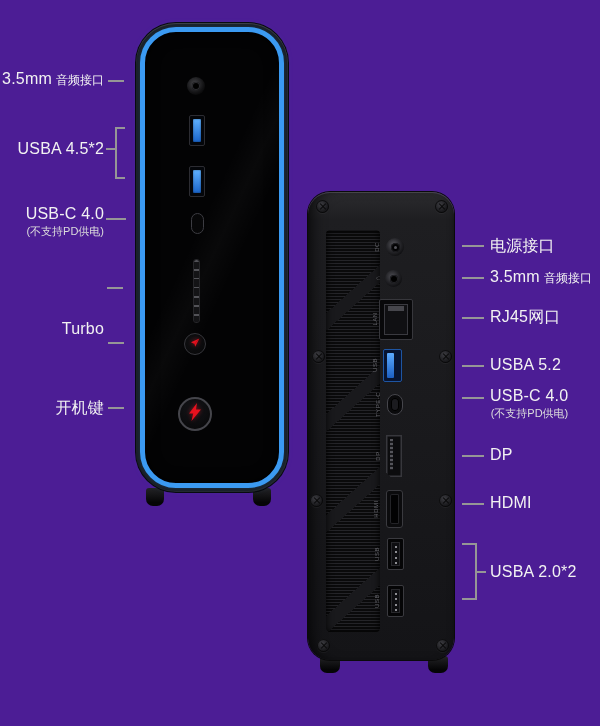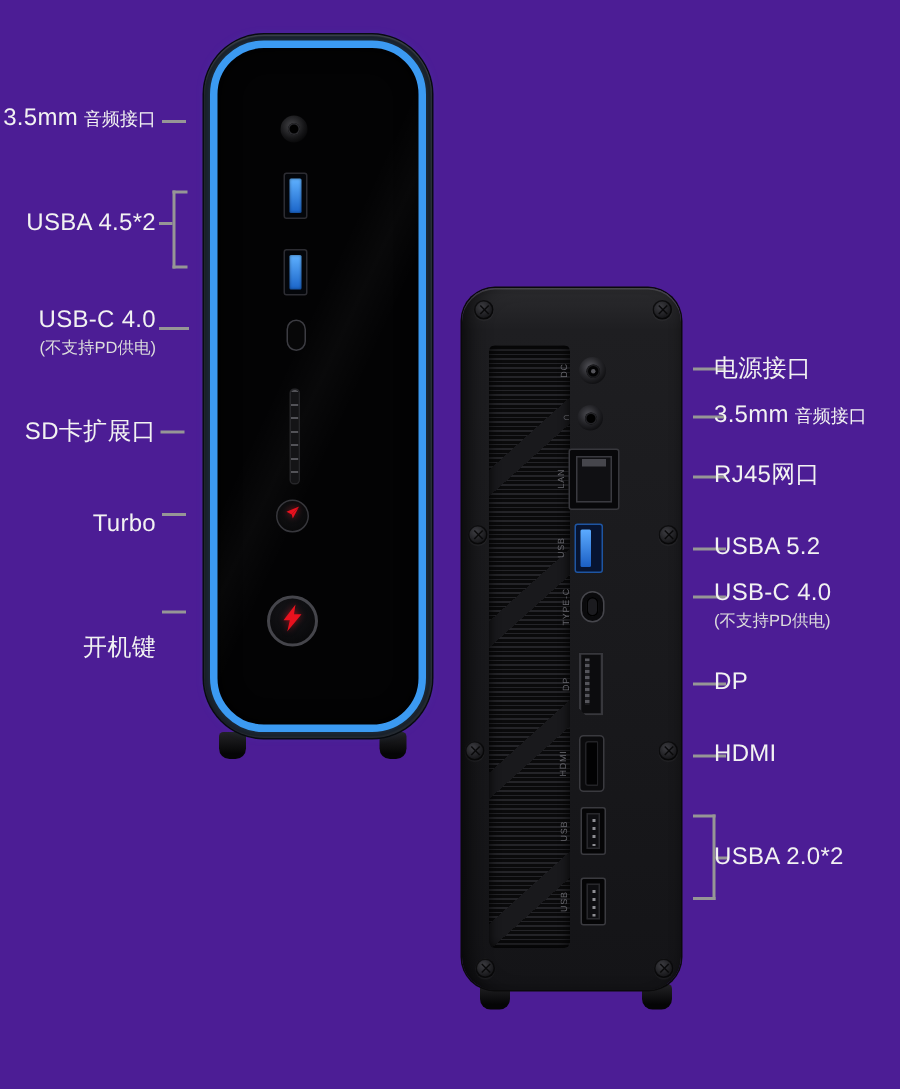--- a/index.html
+++ b/index.html
@@ -122,41 +122,41 @@
   .ptag{position:absolute;width:24px;height:8px;line-height:8px;text-align:center;
     font-size:6px;letter-spacing:.5px;color:var(--tag-gray);transform:rotate(-90deg);white-space:nowrap;}
   .ptag.t-dc{left:57px;top:51px;} .ptag.t-hp{left:58px;top:82px;font-size:7px;}
   .ptag.t-lan{left:55px;top:123px;} .ptag.t-usb32{left:55px;top:169px;}
   .ptag.t-typec{left:58px;top:209px;} .ptag.t-dp{left:58px;top:260px;}
   .ptag.t-hdmi{left:56px;top:313px;} .ptag.t-usb20a{left:57px;top:358px;} .ptag.t-usb20b{left:57px;top:405px;}
 
   
   .lbl{position:absolute;color:var(--text-main);transform:translateY(-50%);white-space:nowrap;}
   .lbl-left{left:0;width:104px;text-align:right;}
-  .lbl-right{left:476px;text-align:left;}
+  .lbl-right{left:490px;text-align:right;}
   .t16{font-size:16px;letter-spacing:.2px;}
   .t12{font-size:12px;color:var(--text-main);}
   .sub{font-size:11px;color:var(--text-sub);letter-spacing:0;margin-top:1px;}
   .baseline{display:flex;align-items:baseline;gap:4px;}
   .baseline.right{justify-content:flex-end;}
 
   .lead{position:absolute;height:2px;background:var(--line-gray);}
   .lead.ll1{left:108px;top:80px;width:16px;} .lead.ll2{left:106px;top:148px;width:9px;}
   .lead.ll3{left:106px;top:218px;width:20px;} .lead.ll4{left:107px;top:287px;width:16px;}
   .lead.ll5{left:108px;top:342px;width:16px;} .lead.ll6{left:108px;top:407px;width:16px;}
   .lead.rl1{left:462px;top:245px;width:22px;} .lead.rl2{left:462px;top:277px;width:22px;}
   .lead.rl3{left:462px;top:317px;width:22px;} .lead.rl4{left:462px;top:365px;width:22px;}
   .lead.rl5{left:462px;top:397px;width:22px;} .lead.rl6{left:462px;top:455px;width:22px;}
   .lead.rl7{left:462px;top:503px;width:22px;} .lead.rl8{left:477px;top:571px;width:9px;}
 
   .bracket{position:absolute;border:0 solid var(--line-gray);}
   .bracket.bl{left:115px;top:127px;width:10px;height:52px;border-left-width:2px;border-top-width:2px;border-bottom-width:2px;}
   .bracket.br{left:462px;top:543px;width:15px;height:57px;border-right-width:2px;border-top-width:2px;border-bottom-width:2px;}
 
-  .pos-l1{top:79px;} .pos-l2{top:149px;} .pos-l3{top:222px;} .pos-l4{top:288px;} .pos-l5{top:350px;} .pos-l6{top:432px;}
+  .pos-l1{top:79px;} .pos-l2{top:149px;} .pos-l3{top:222px;} .pos-l4{top:288px;} .pos-l5{top:329px;} .pos-l6{top:408px;}
   .pos-r1{top:246px;} .pos-r2{top:277px;} .pos-r3{top:317px;} .pos-r4{top:365px;} .pos-r5{top:404px;}
   .pos-r6{top:455px;} .pos-r7{top:503px;} .pos-r8{top:572px;}
 </style>
 </head>
 <body style="background: rgb(0, 0, 0);">
 
 <div class="scene">
 
   <div class="foot f1"></div>
   <div class="foot f2"></div>
@@ -222,21 +222,20 @@
 
   <div class="lbl lbl-left pos-l1 baseline right">
     <span class="t16">3.5mm</span>
     <span class="t12">音频接口</span>
   </div>
   <div class="lbl lbl-left pos-l2 t16">USBA 4.5*2</div>
   <div class="lbl lbl-left pos-l3">
     <div class="t16">USB-C 4.0</div>
     <div class="sub">(不支持PD供电)</div>
   </div>
-  <div class="lbl lbl-left pos-l4 t16">SD卡扩展口</div>
   <div class="lbl lbl-left pos-l5 t16">Turbo</div>
   <div class="lbl lbl-left pos-l6 t16">开机键</div>
 
   <div class="lead ll1"></div>
   <div class="lead ll2"></div>
   <div class="bracket bl"></div>
   <div class="lead ll3"></div>
   <div class="lead ll4"></div>
   <div class="lead ll5"></div>
   <div class="lead ll6"></div>

